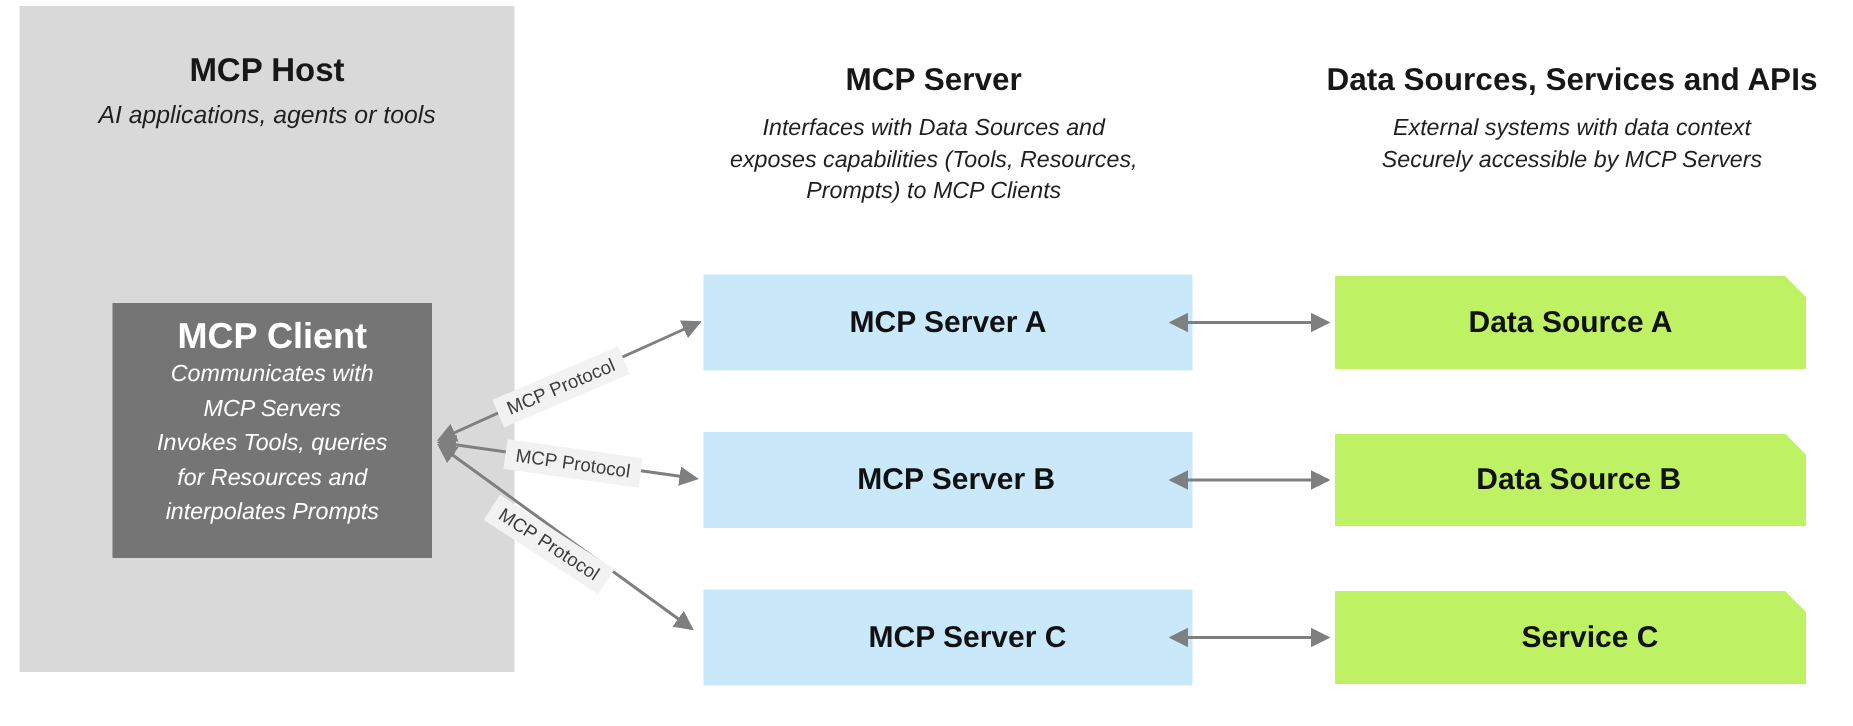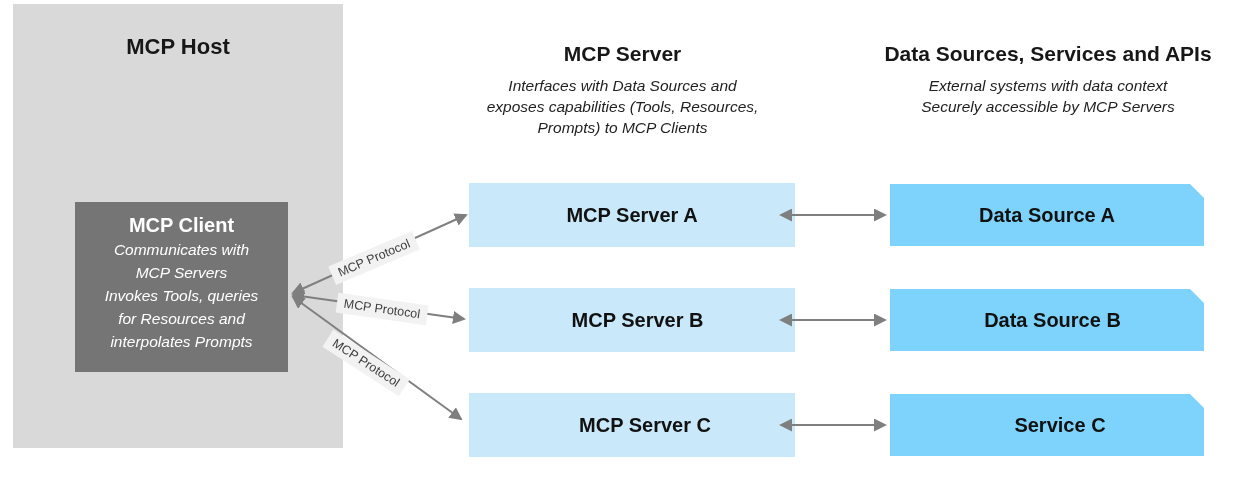--- a/index.html
+++ b/index.html
@@ -46,21 +46,21 @@
   .client-box {
     position: absolute;
     left: 62px; top: 198px;
     width: 213px; height: 170px;
     background: #757575;
     color: #ffffff;
     text-align: center;
     padding-top: 10px;
   }
   .client-title {
-    font-size: 20px;
+    font-size: 24px;
     font-weight: 700;
     line-height: 26px;
   }
   .client-body {
     font-size: 15.5px;
     font-style: italic;
     line-height: 23px;
     white-space: pre-line;
   }
 
@@ -95,21 +95,21 @@
     align-items: center;
     justify-content: center;
     font-size: 20px;
     font-weight: 600;
     color: #111111;
   }
   .data-box {
     position: absolute;
     left: 890px;
     width: 314px; height: 62px;
-    background: #7dd3fc;
+    background: #bef264;
     clip-path: polygon(0 0, calc(100% - 14px) 0, 100% 14px, 100% 100%, 0 100%);
     display: flex;
     align-items: center;
     justify-content: center;
     font-size: 20px;
     font-weight: 600;
     color: #111111;
   }
   .row-a { top: 183px; }
   .row-b { top: 288px; padding-left: 11px; }
@@ -140,20 +140,21 @@
   .protocol-label.l2 { left: 382px; top: 309px; transform: translate(-50%,-50%) rotate(8deg); }
   .protocol-label.l3 { left: 366px; top: 363px; transform: translate(-50%,-50%) rotate(33deg); }
 </style>
 </head>
 <body>
 
 <div class="stage">
 
   <div class="host-panel">
     <div class="host-title">MCP Host</div>
+    <div class="host-subtitle">AI applications, agents or tools</div>
     <div class="client-box">
       <div class="client-title">MCP Client</div>
       <div class="client-body">Communicates with
 MCP Servers
 Invokes Tools, queries
 for Resources and
 interpolates Prompts</div>
     </div>
   </div>
 

